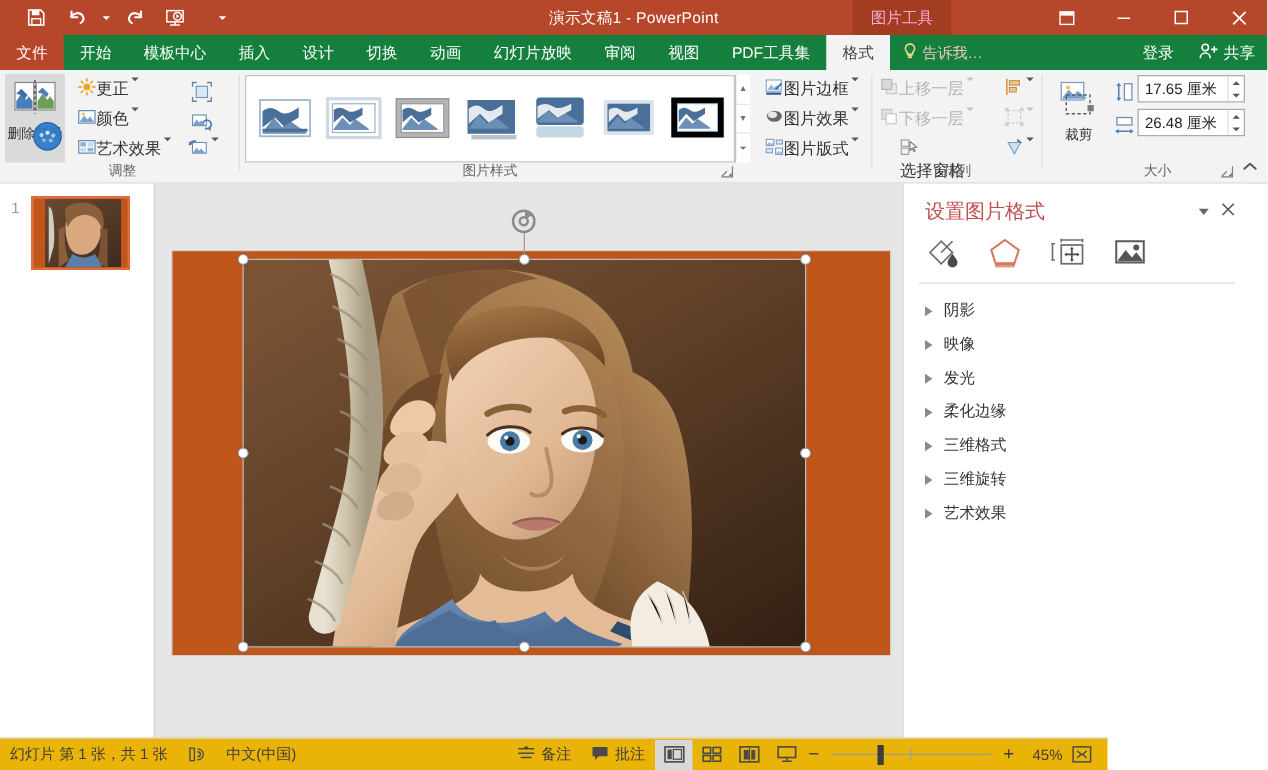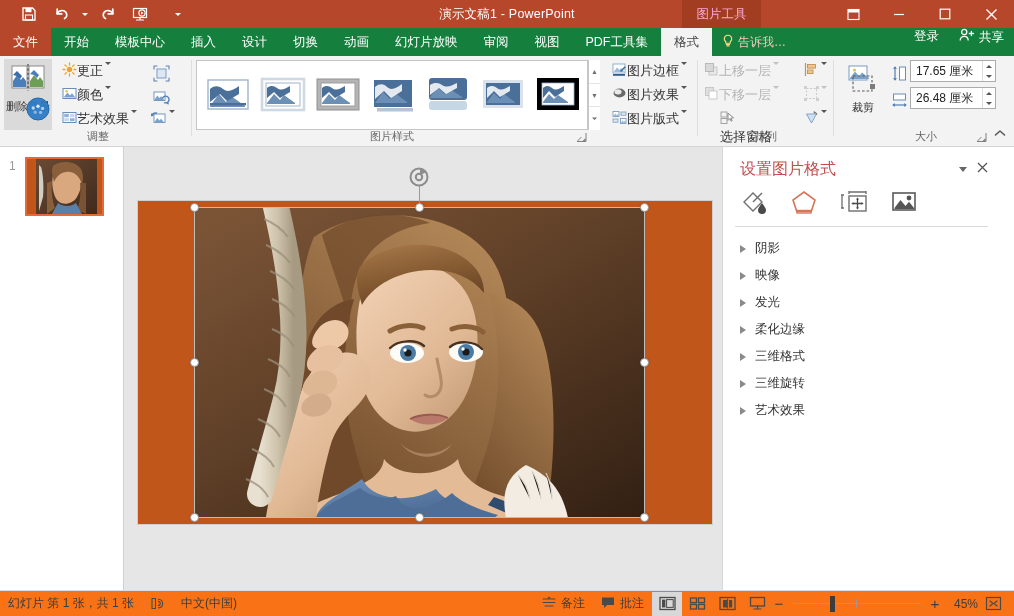--- a/index.html
+++ b/index.html
@@ -68,21 +68,21 @@
   .tab.active {
     background: #f3f3f3; color: #444444;
   }
   .tellme {
     display: flex; align-items: center; gap: 4px; padding: 0 10px;
     color: #f1c9be; font-size: 12px; white-space: nowrap;
   }
   .tellme .bulb { color: #ffd98a; }
   .acct {
     position: absolute; right: 0; top: 0; height: 28px;
-    display: flex; align-items: flex-start; font-family: Liberation Serif, serif;
+    display: flex; align-items: center;
   }
   .acct-item {
     display: flex; align-items: center; gap: 4px; padding: 0 10px;
     color: #ffffff; font-size: 12.5px; white-space: nowrap;
   }
 
   
   .ribbon {
     position: absolute; left: 0; top: 56px; width: 1014px; height: 91px;
     background: #f3f3f3;
@@ -279,22 +279,22 @@
     font-size: 12.5px; color: #333333;
   }
   .tri {
     width: 0; height: 0;
     border-top: 4.5px solid transparent; border-bottom: 4.5px solid transparent;
     border-left: 6px solid #8a8a8a;
   }
 
   
   .statusbar {
-    position: absolute; left: 0; bottom: 0; width: 1014px; height: 26px;
-    background: #f97316; border-top: 1px solid #dcdcdc;
+    position: absolute; left: 0; bottom: 0; width: 886px; height: 26px;
+    background: #eab308; border-top: 1px solid #dcdcdc;
     display: flex; align-items: center;
   }
   .sb-item {
     display: flex; align-items: center; gap: 5px;
     font-size: 12px; color: #3d3d3d; white-space: nowrap;
   }
   .sb-left { position: absolute; left: 8px; display: flex; align-items: center; gap: 16px; }
   .sb-right { position: absolute; right: 6px; display: flex; align-items: center; gap: 0; }
   .sb-btn {
     height: 24px; padding: 0 8px; display: flex; align-items: center; gap: 5px;

